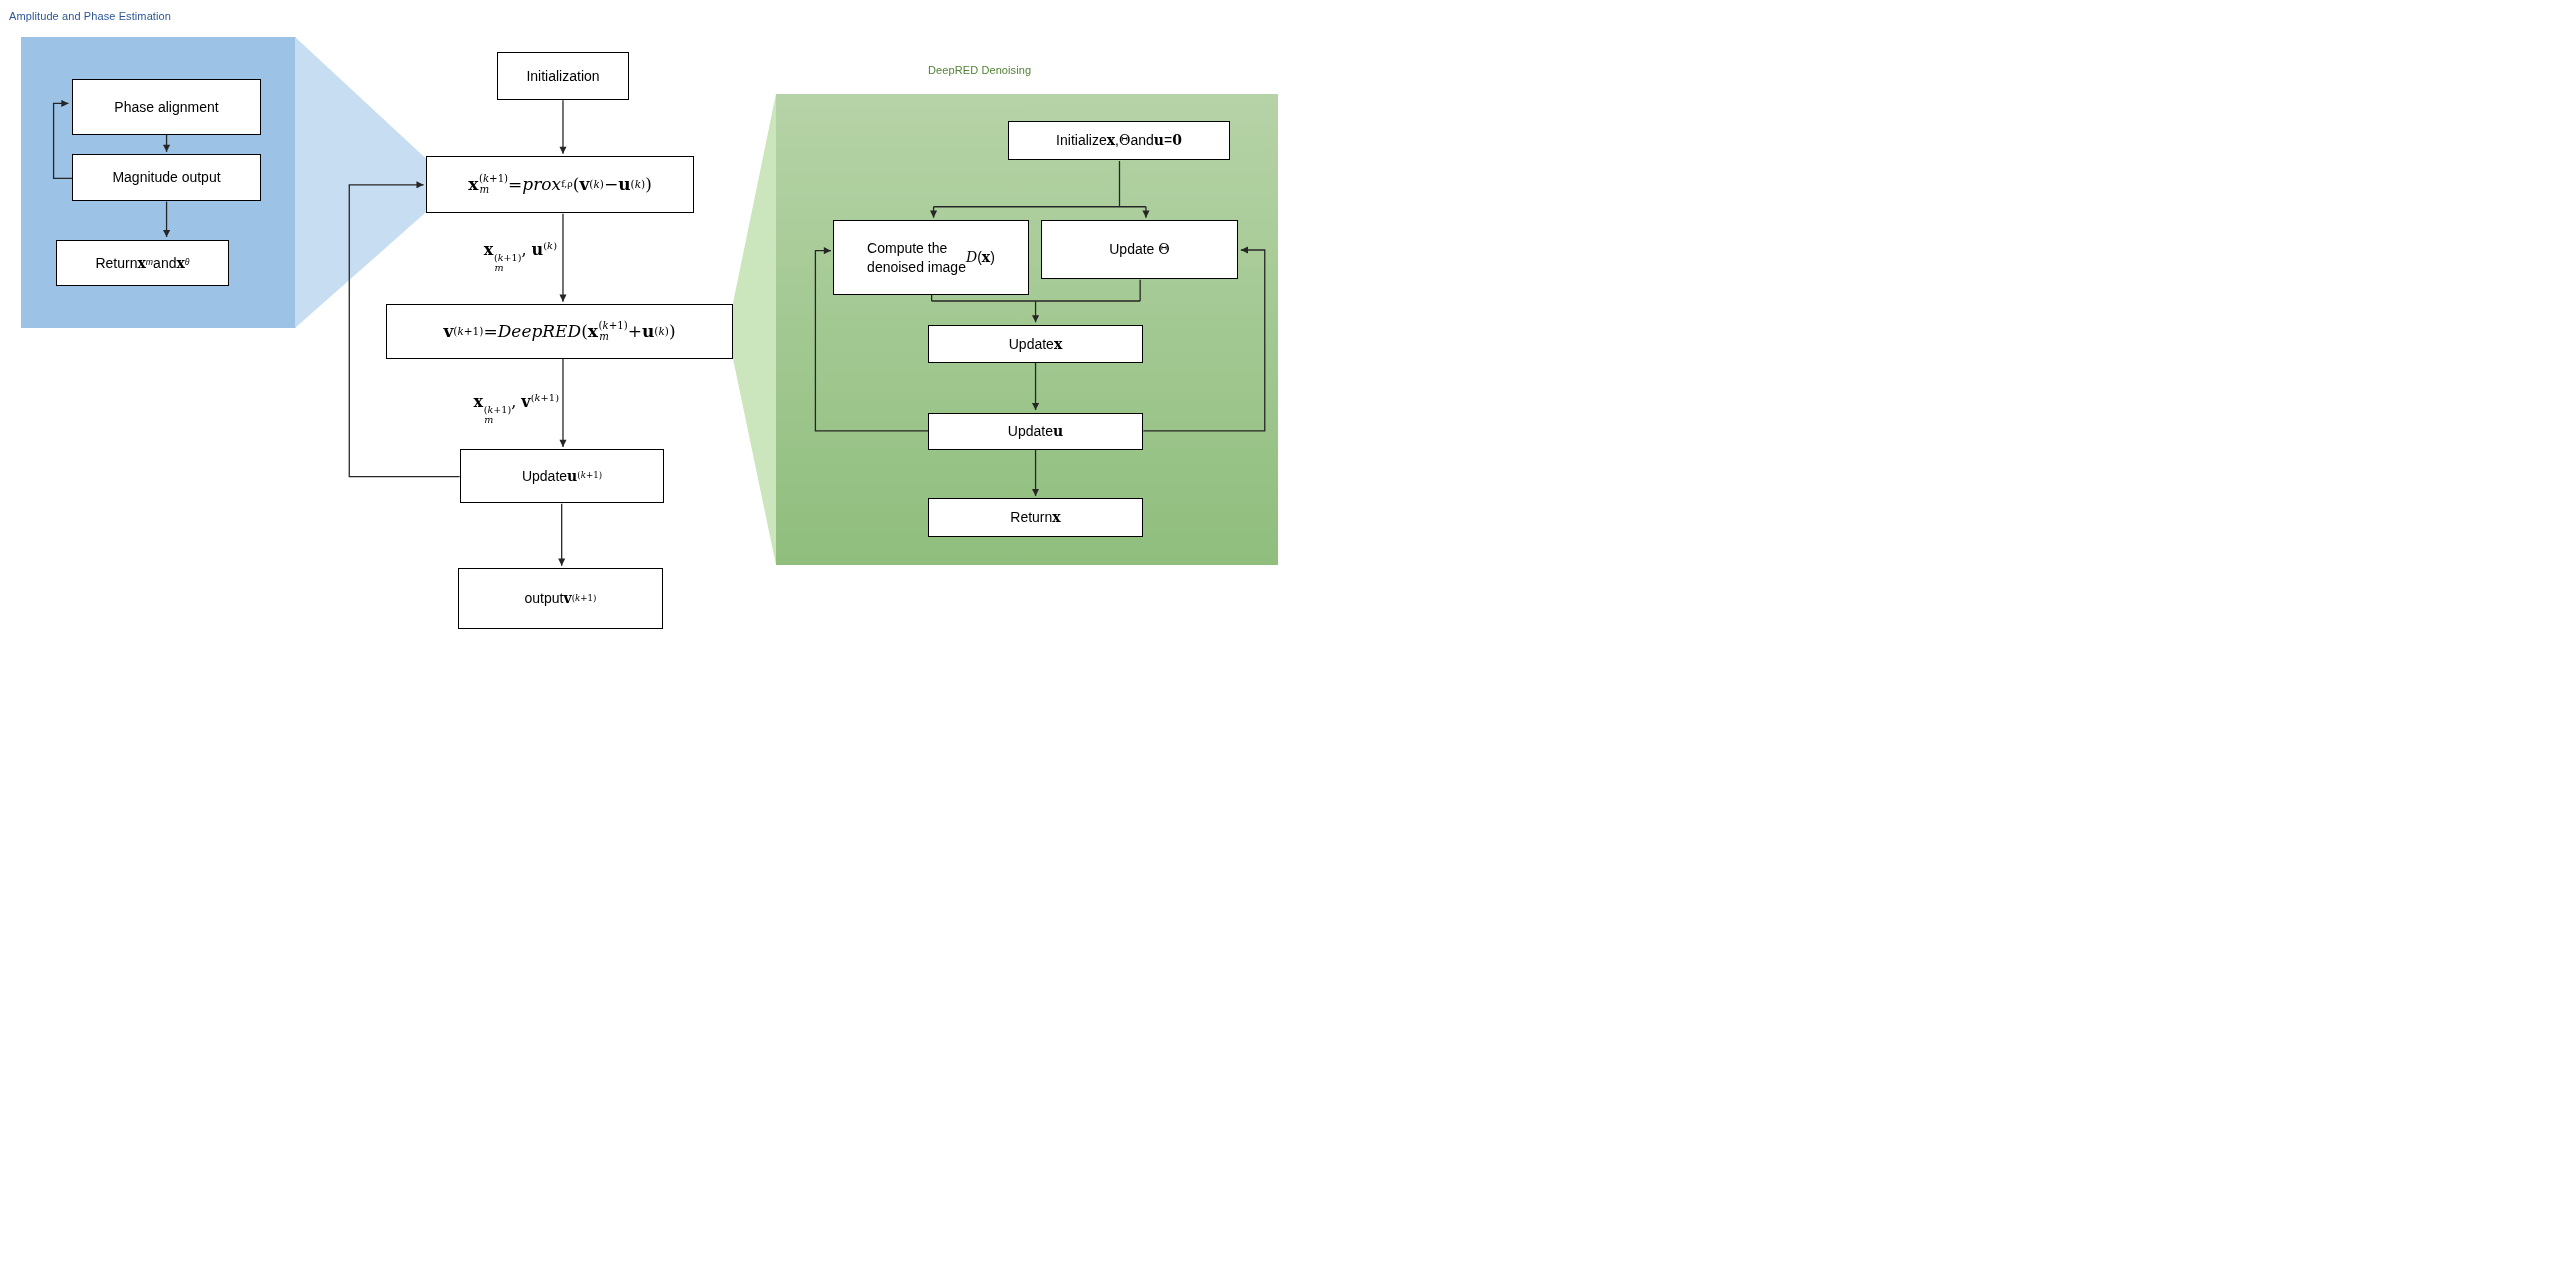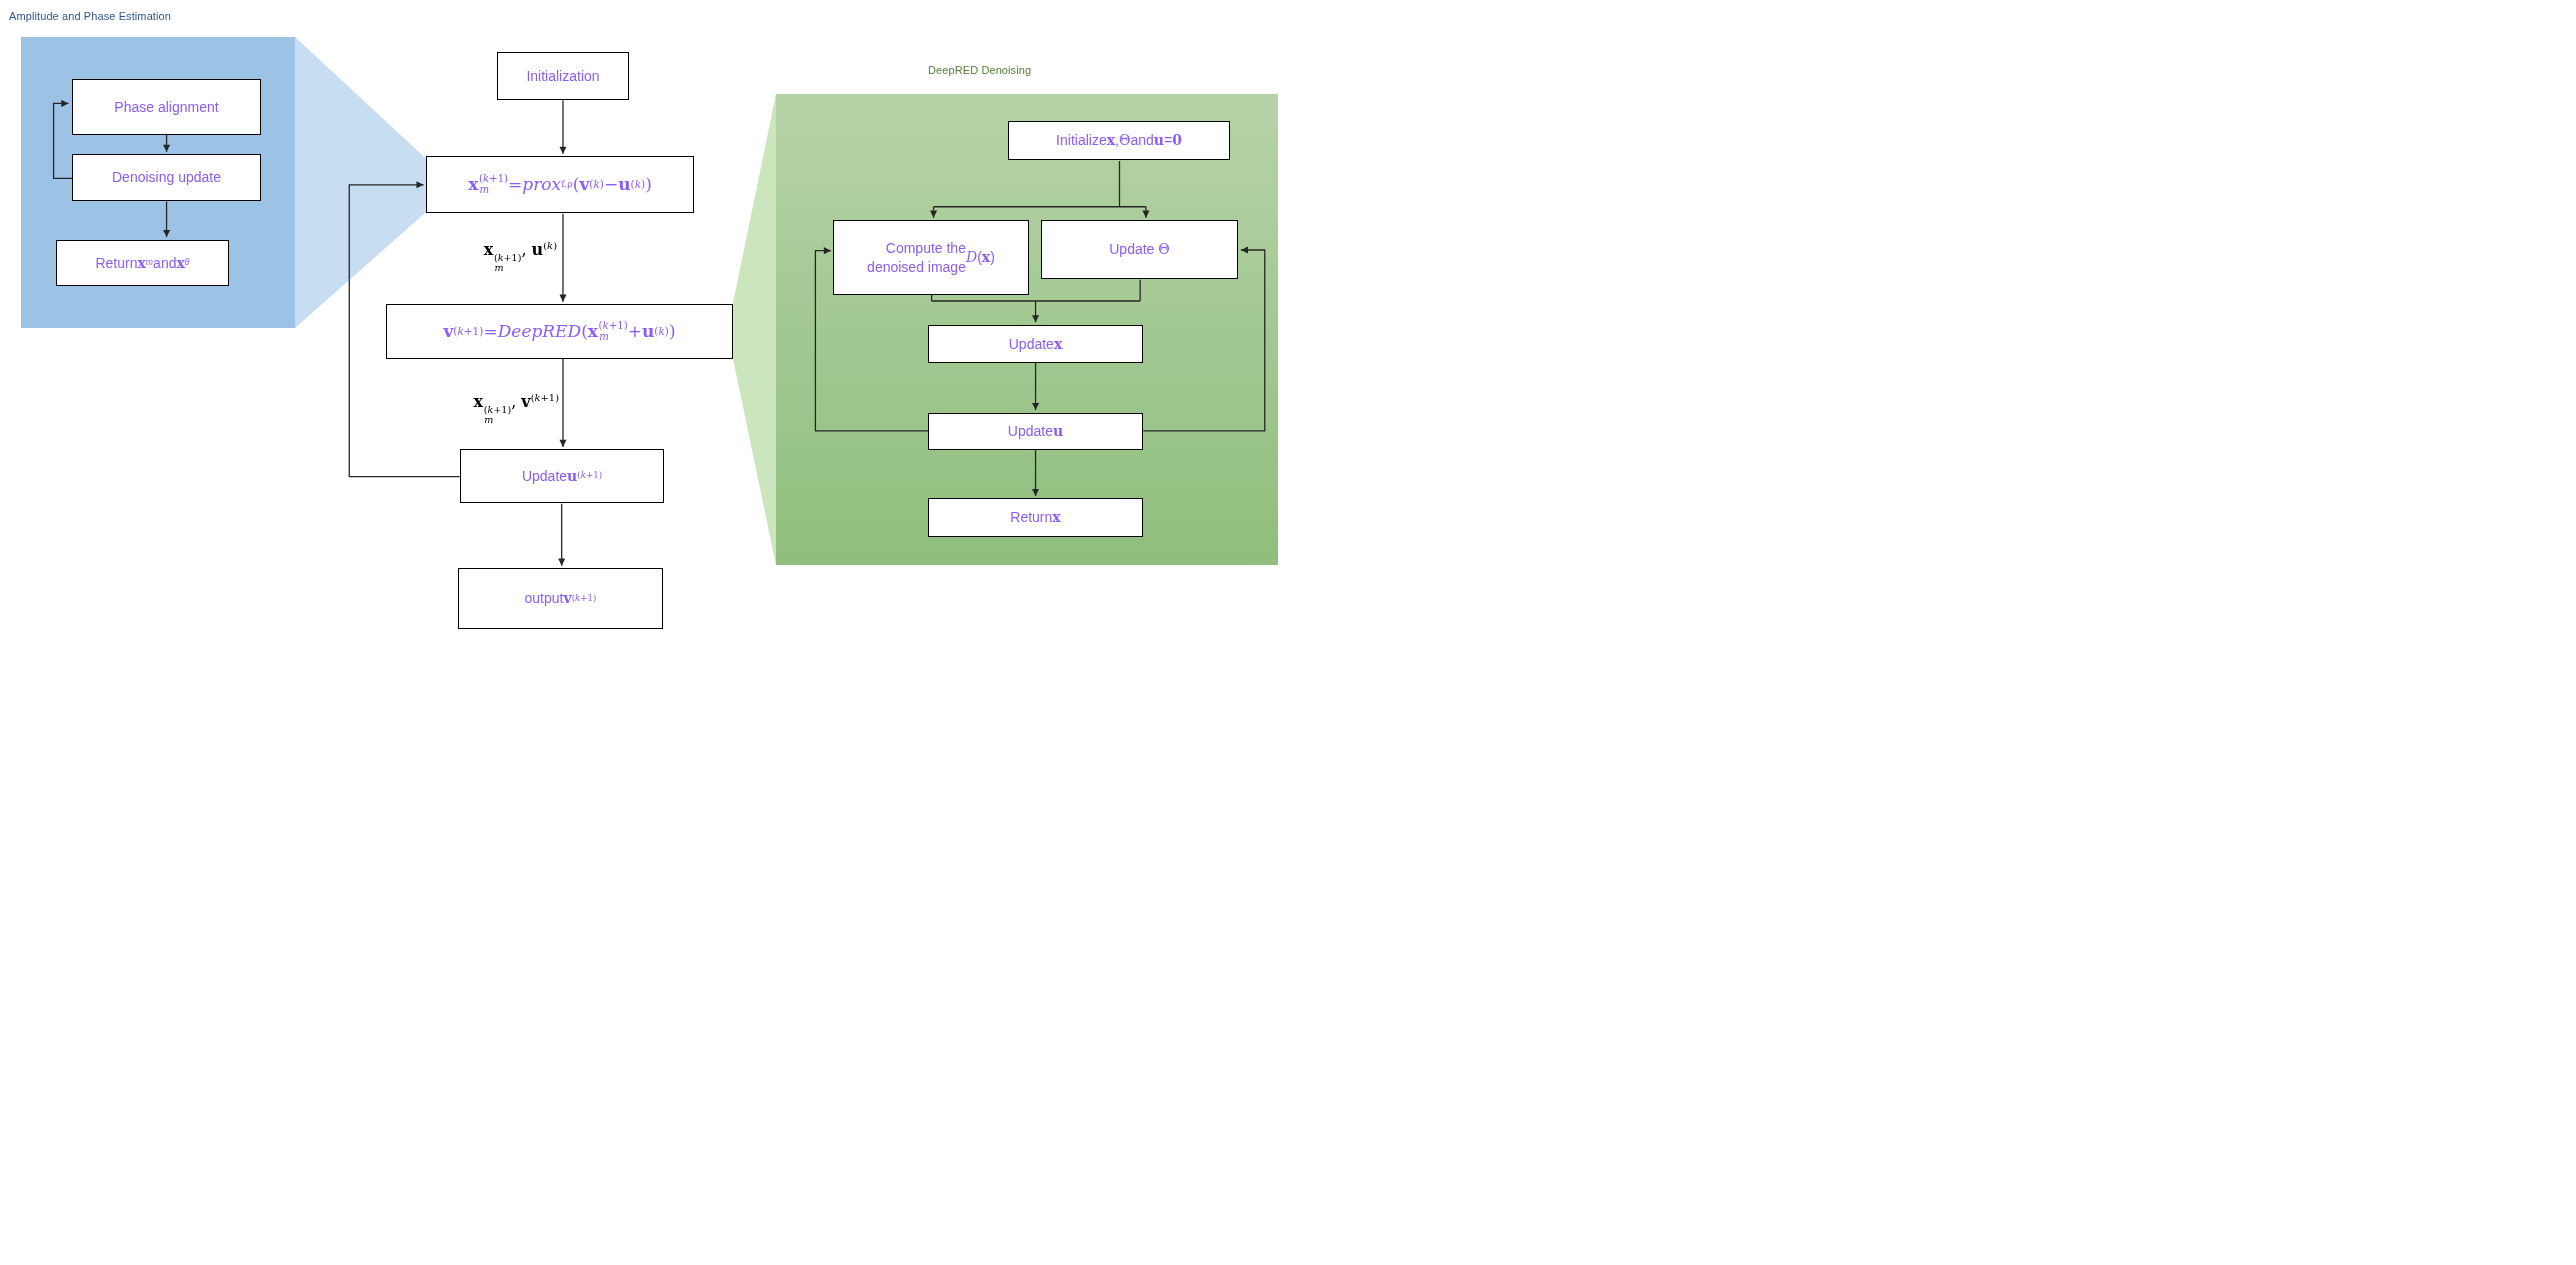--- a/index.html
+++ b/index.html
@@ -20,22 +20,22 @@
   .green-panel{left:776px;top:94px;width:502px;height:471px;
     background:linear-gradient(180deg,var(--green-top),var(--green-bottom));}
   .green-callout{left:733px;top:94px;width:43px;height:471px;background:var(--green-callout);
     clip-path:polygon(100% 0,0 44.4%,0 56.2%,100% 100%);}
   .title{position:absolute;z-index:3;font-size:11px;letter-spacing:0.1px;}
   .title-left{left:9px;top:10.3px;color:var(--left-title);}
   .title-right{left:928px;top:64px;color:var(--right-title);}
   svg.wires{position:absolute;left:0;top:0;z-index:1;}
   .node{
     position:absolute;z-index:2;background:#fff;border:1.3px solid #000;
-    display:flex;align-items:center;justify-content:center;text-align:right;
-    font-size:14px;line-height:1.35;color:#8b5cf6;box-sizing:border-box;
+    display:flex;align-items:center;justify-content:center;text-align:left;
+    font-size:14px;line-height:1.35;color:#000000;box-sizing:border-box;
   }
   .node.math{font-family:"DejaVu Serif",serif;font-size:17px;}
   .flabel{
     position:absolute;z-index:2;font-family:"DejaVu Serif",serif;font-size:16px;
     text-align:right;color:#000;white-space:nowrap;
   }
   .mv{font-family:"DejaVu Serif",serif;font-weight:700;font-style:normal;}
   .th,.mth{font-family:"DejaVu Serif",serif;}
   .fn{font-family:"DejaVu Serif",serif;font-style:italic;}
   sup,sub{font-size:.62em;}
@@ -93,21 +93,21 @@
 
       <path d="M1604 696 V768" marker-end="url(#ah)"></path>
 
       <path d="M1438 667 H1263 V388 H1287" marker-end="url(#ah)"></path>
 
       <path d="M1771 667 H1959 V387 H1922" marker-end="url(#ah)"></path>
     </g>
   </svg>
 
   <div class="node" style="left:72px;top:79px;width:189px;height:56px;">Phase alignment</div>
-  <div class="node" style="left:72px;top:154px;width:189px;height:47px;">Denoising update</div>
+  <div class="node" style="left:72px;top:154px;width:189px;height:47px;">Magnitude output</div>
   <div class="node" style="left:56px;top:240px;width:173px;height:46px;">Return <b class="mv">x</b><sub><i>m</i></sub> and <b class="mv">x</b><sub><i>θ</i></sub></div>
 
   <div class="node" style="left:497px;top:52px;width:132px;height:48px;">Initialization</div>
   <div class="node math" style="left:426px;top:156px;width:268px;height:57px;"><b class="mv">x</b><span class="st">
         <span>(<i>k</i>+1)</span>
         <span class="sb"><i>m</i></span>
       </span> = <i class="fn">prox</i><sub class="ssub">f,ρ</sub>(<b class="mv">v</b><sup>(<i>k</i>)</sup> − <b class="mv">u</b><sup>(<i>k</i>)</sup>)</div>
   <div class="flabel" style="right:731px;top:240px;"><b class="mv">x</b><span class="st">
         <span>(<i>k</i>+1)</span>
         <span class="sb"><i>m</i></span>

